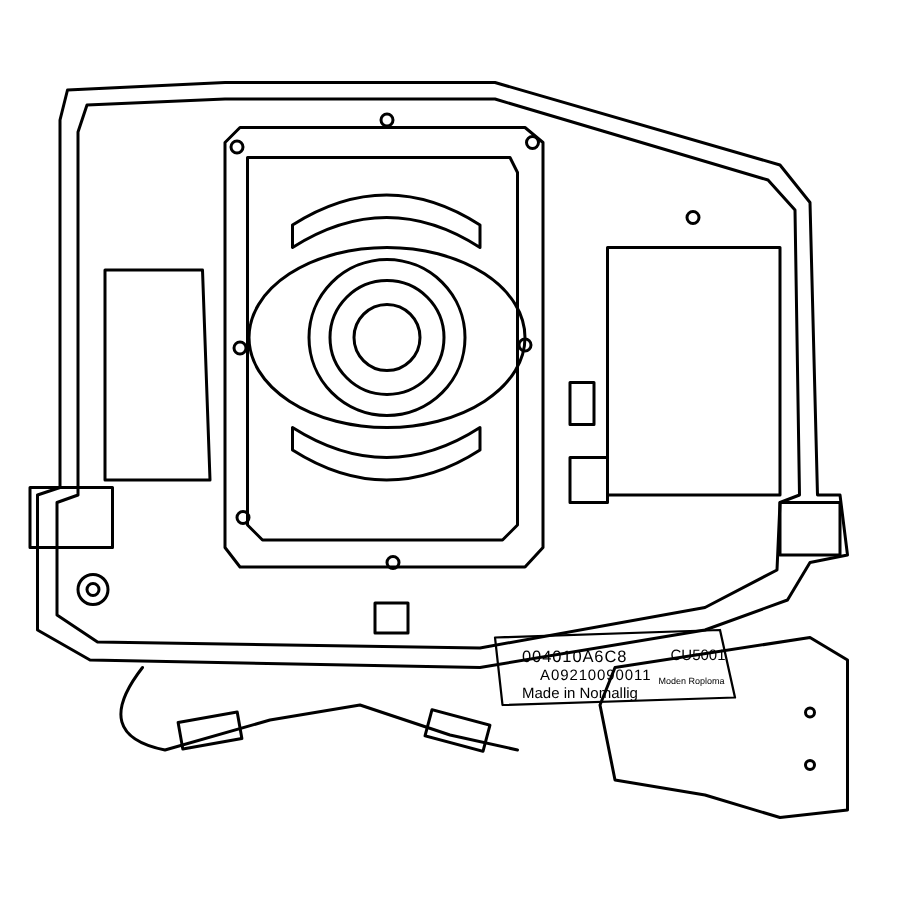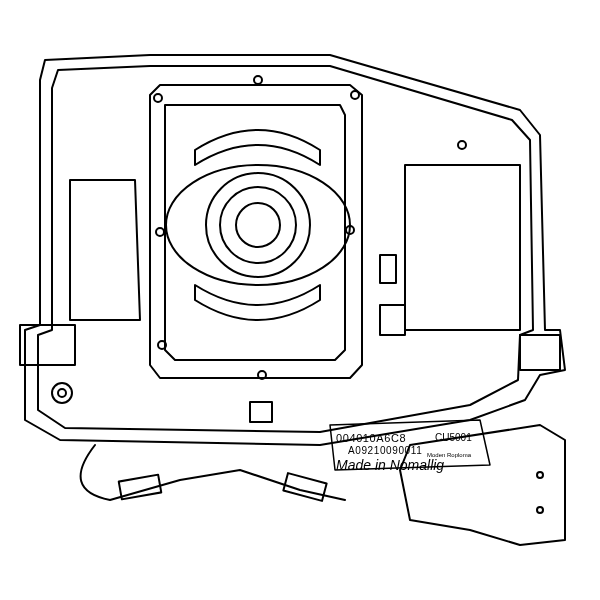--- a/index.html
+++ b/index.html
@@ -1,21 +1,21 @@
 <!DOCTYPE html>
 <html><head>
 <meta charset="utf-8">
 <style>
   html, body { margin:0; padding:0; background:#ffffff; }
   body { width:600px; height:600px; position:relative; overflow:hidden; font-family:"Liberation Sans", sans-serif; }
   svg { position:absolute; left:0; top:0; }
-  .lbl { position:absolute; color:#000; white-space:nowrap; }
+  .lbl { position:absolute; color:#000; white-space:nowrap;margin-left:12px; }
   .l1 { left:336px; top:432px; font-size:11px; letter-spacing:0.6px; }
   .l2 { left:348px; top:445px; font-size:10px; letter-spacing:0.6px; }
-  .l3 { left:336px; top:457px; font-size:14px;font-style:italic; }
+  .l3 { left:336px; top:457px; font-size:10px; }
   .r1 { left:435px; top:432px; font-size:10px;text-align:center; }
   .r2 { left:427px; top:452px; font-size:6px; }
 </style>
 </head>
 <body>
 
 <svg width="600" height="600" viewBox="0 0 600 600" fill="none" stroke="#000" stroke-width="2" stroke-linejoin="round" stroke-linecap="round">
 
   <path d="M40,80 L45,60 L150,55 L330,55 L520,110 L540,135 L545,330 L560,330 L565,370 L540,375 L525,400 L470,420 L320,445 L60,440 L25,420 L25,330 L40,325 Z"></path>
   <path d="M52,88 L58,70 L150,66 L330,66 L512,120 L530,140 L533,330 L520,335 L518,380 L470,405 L320,432 L65,428 L38,410 L38,335 L52,330 Z"></path>

